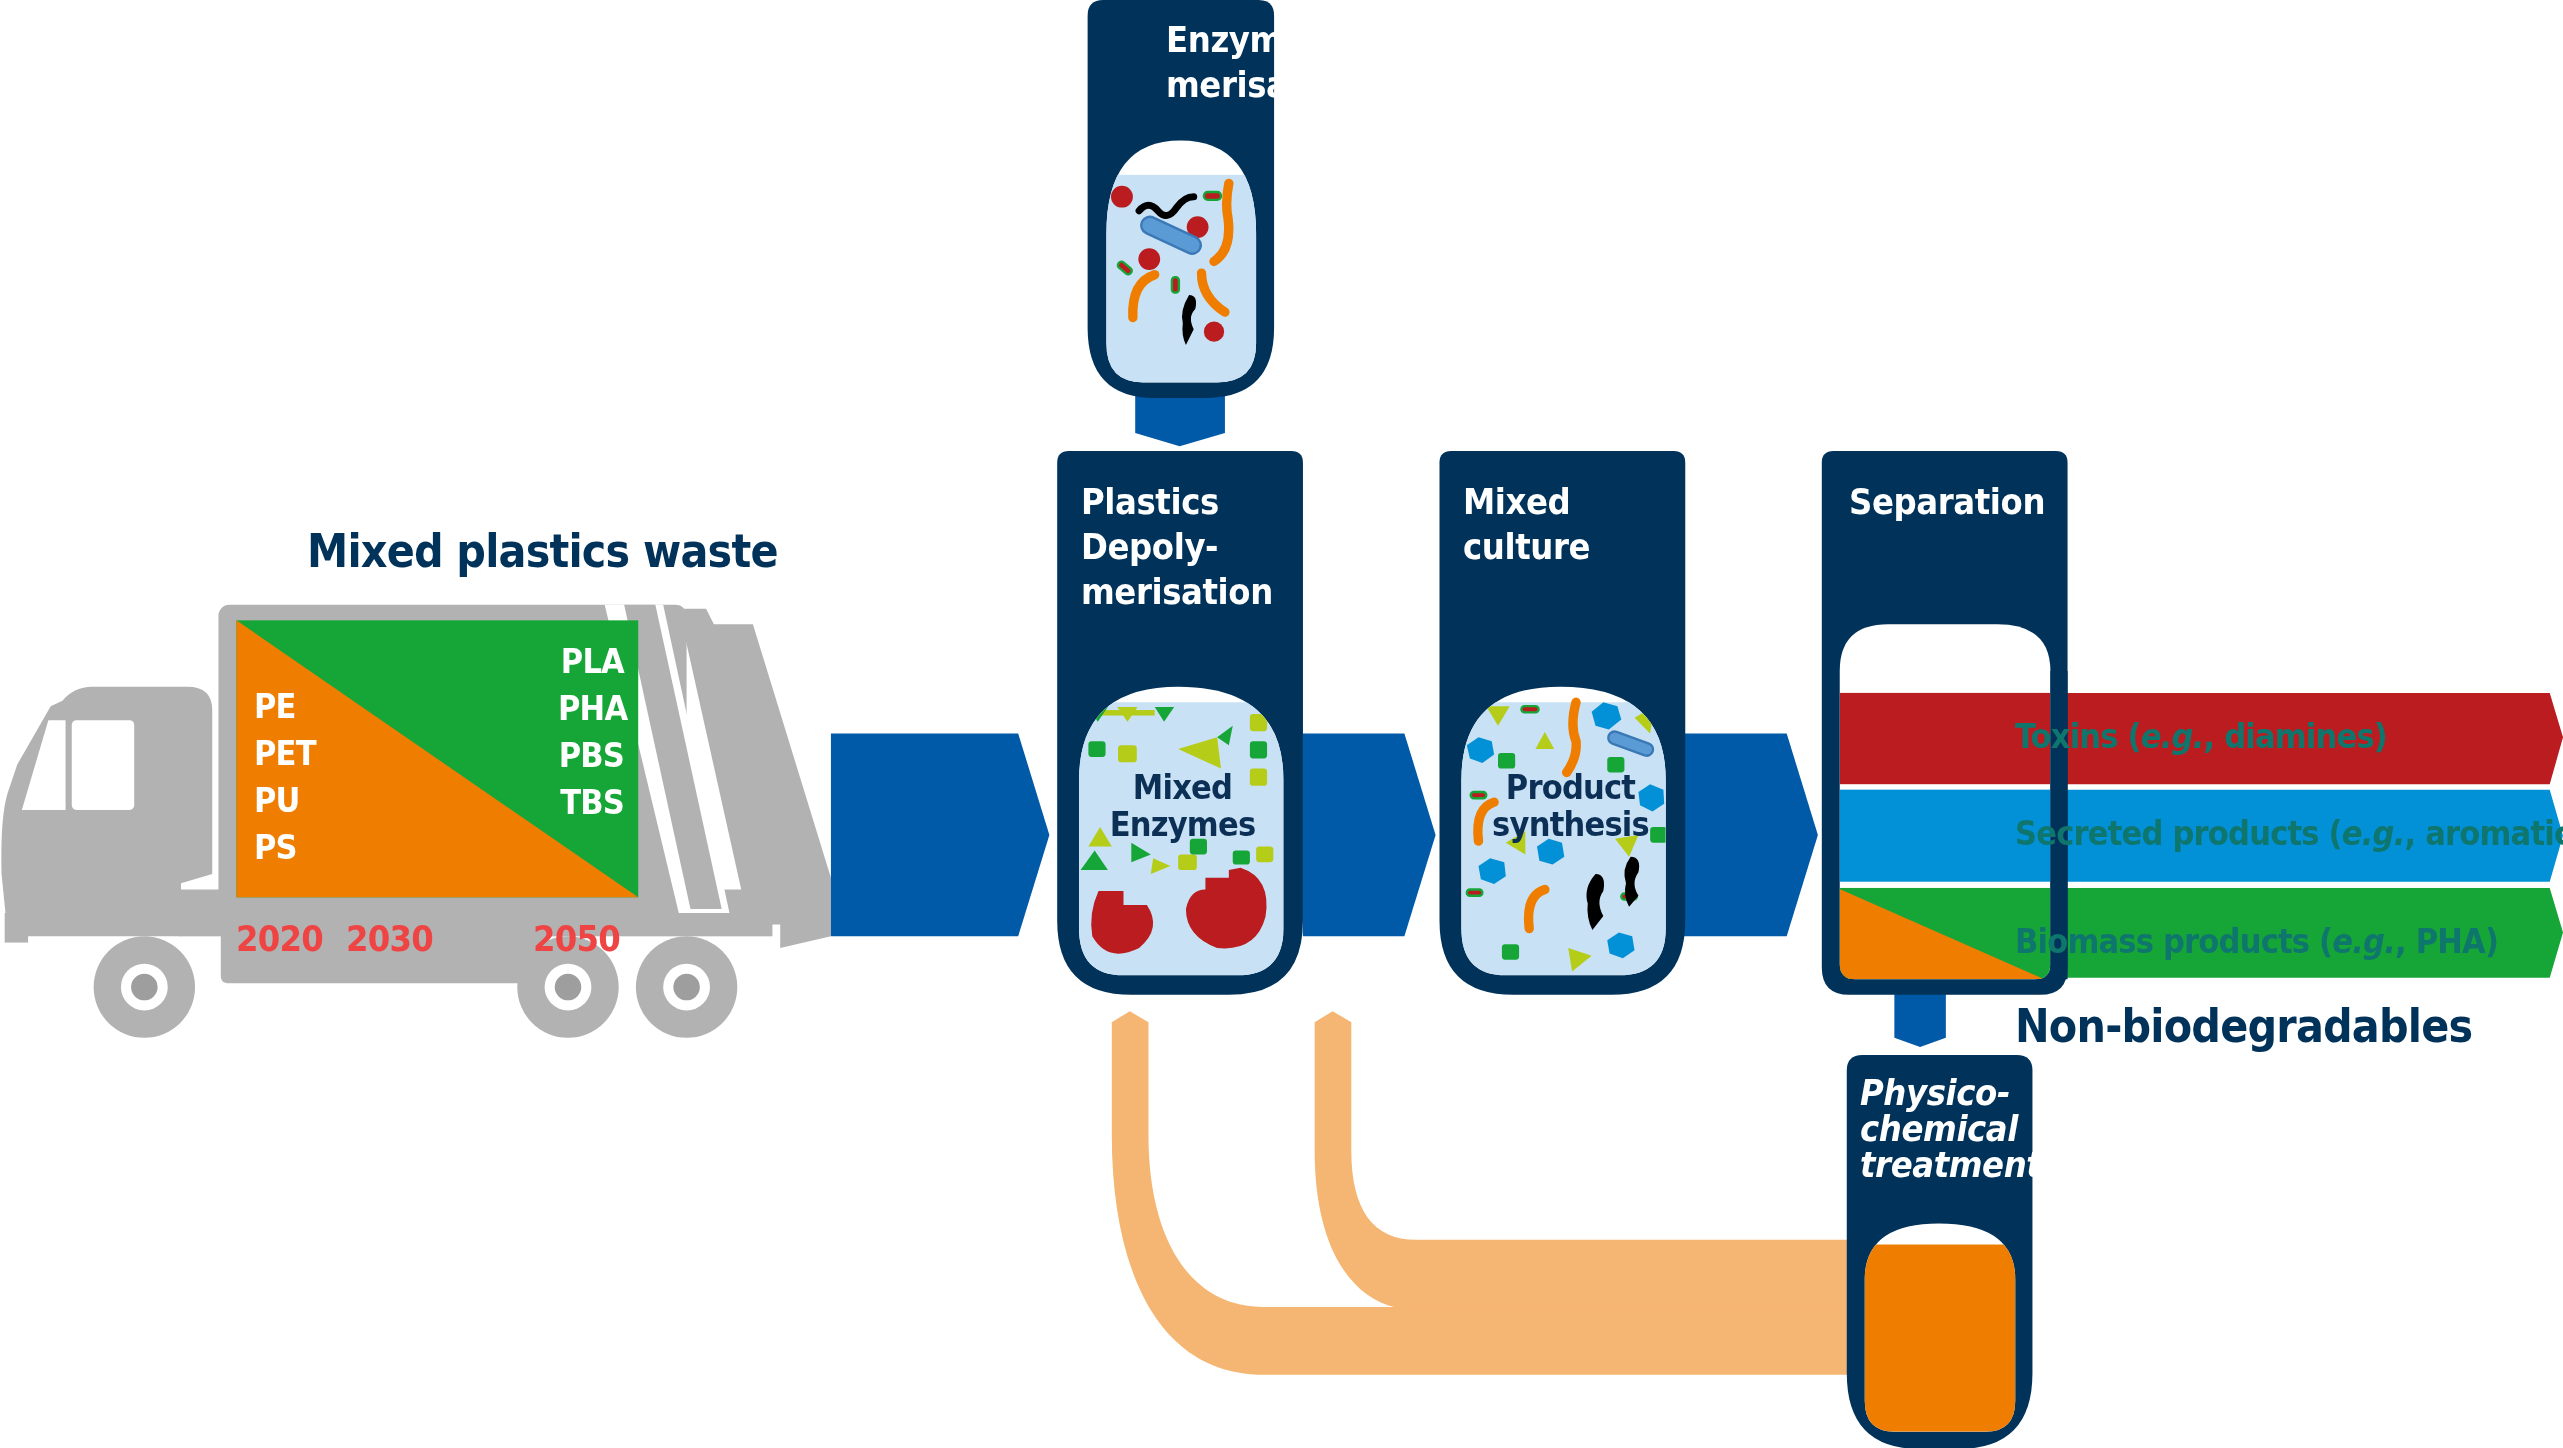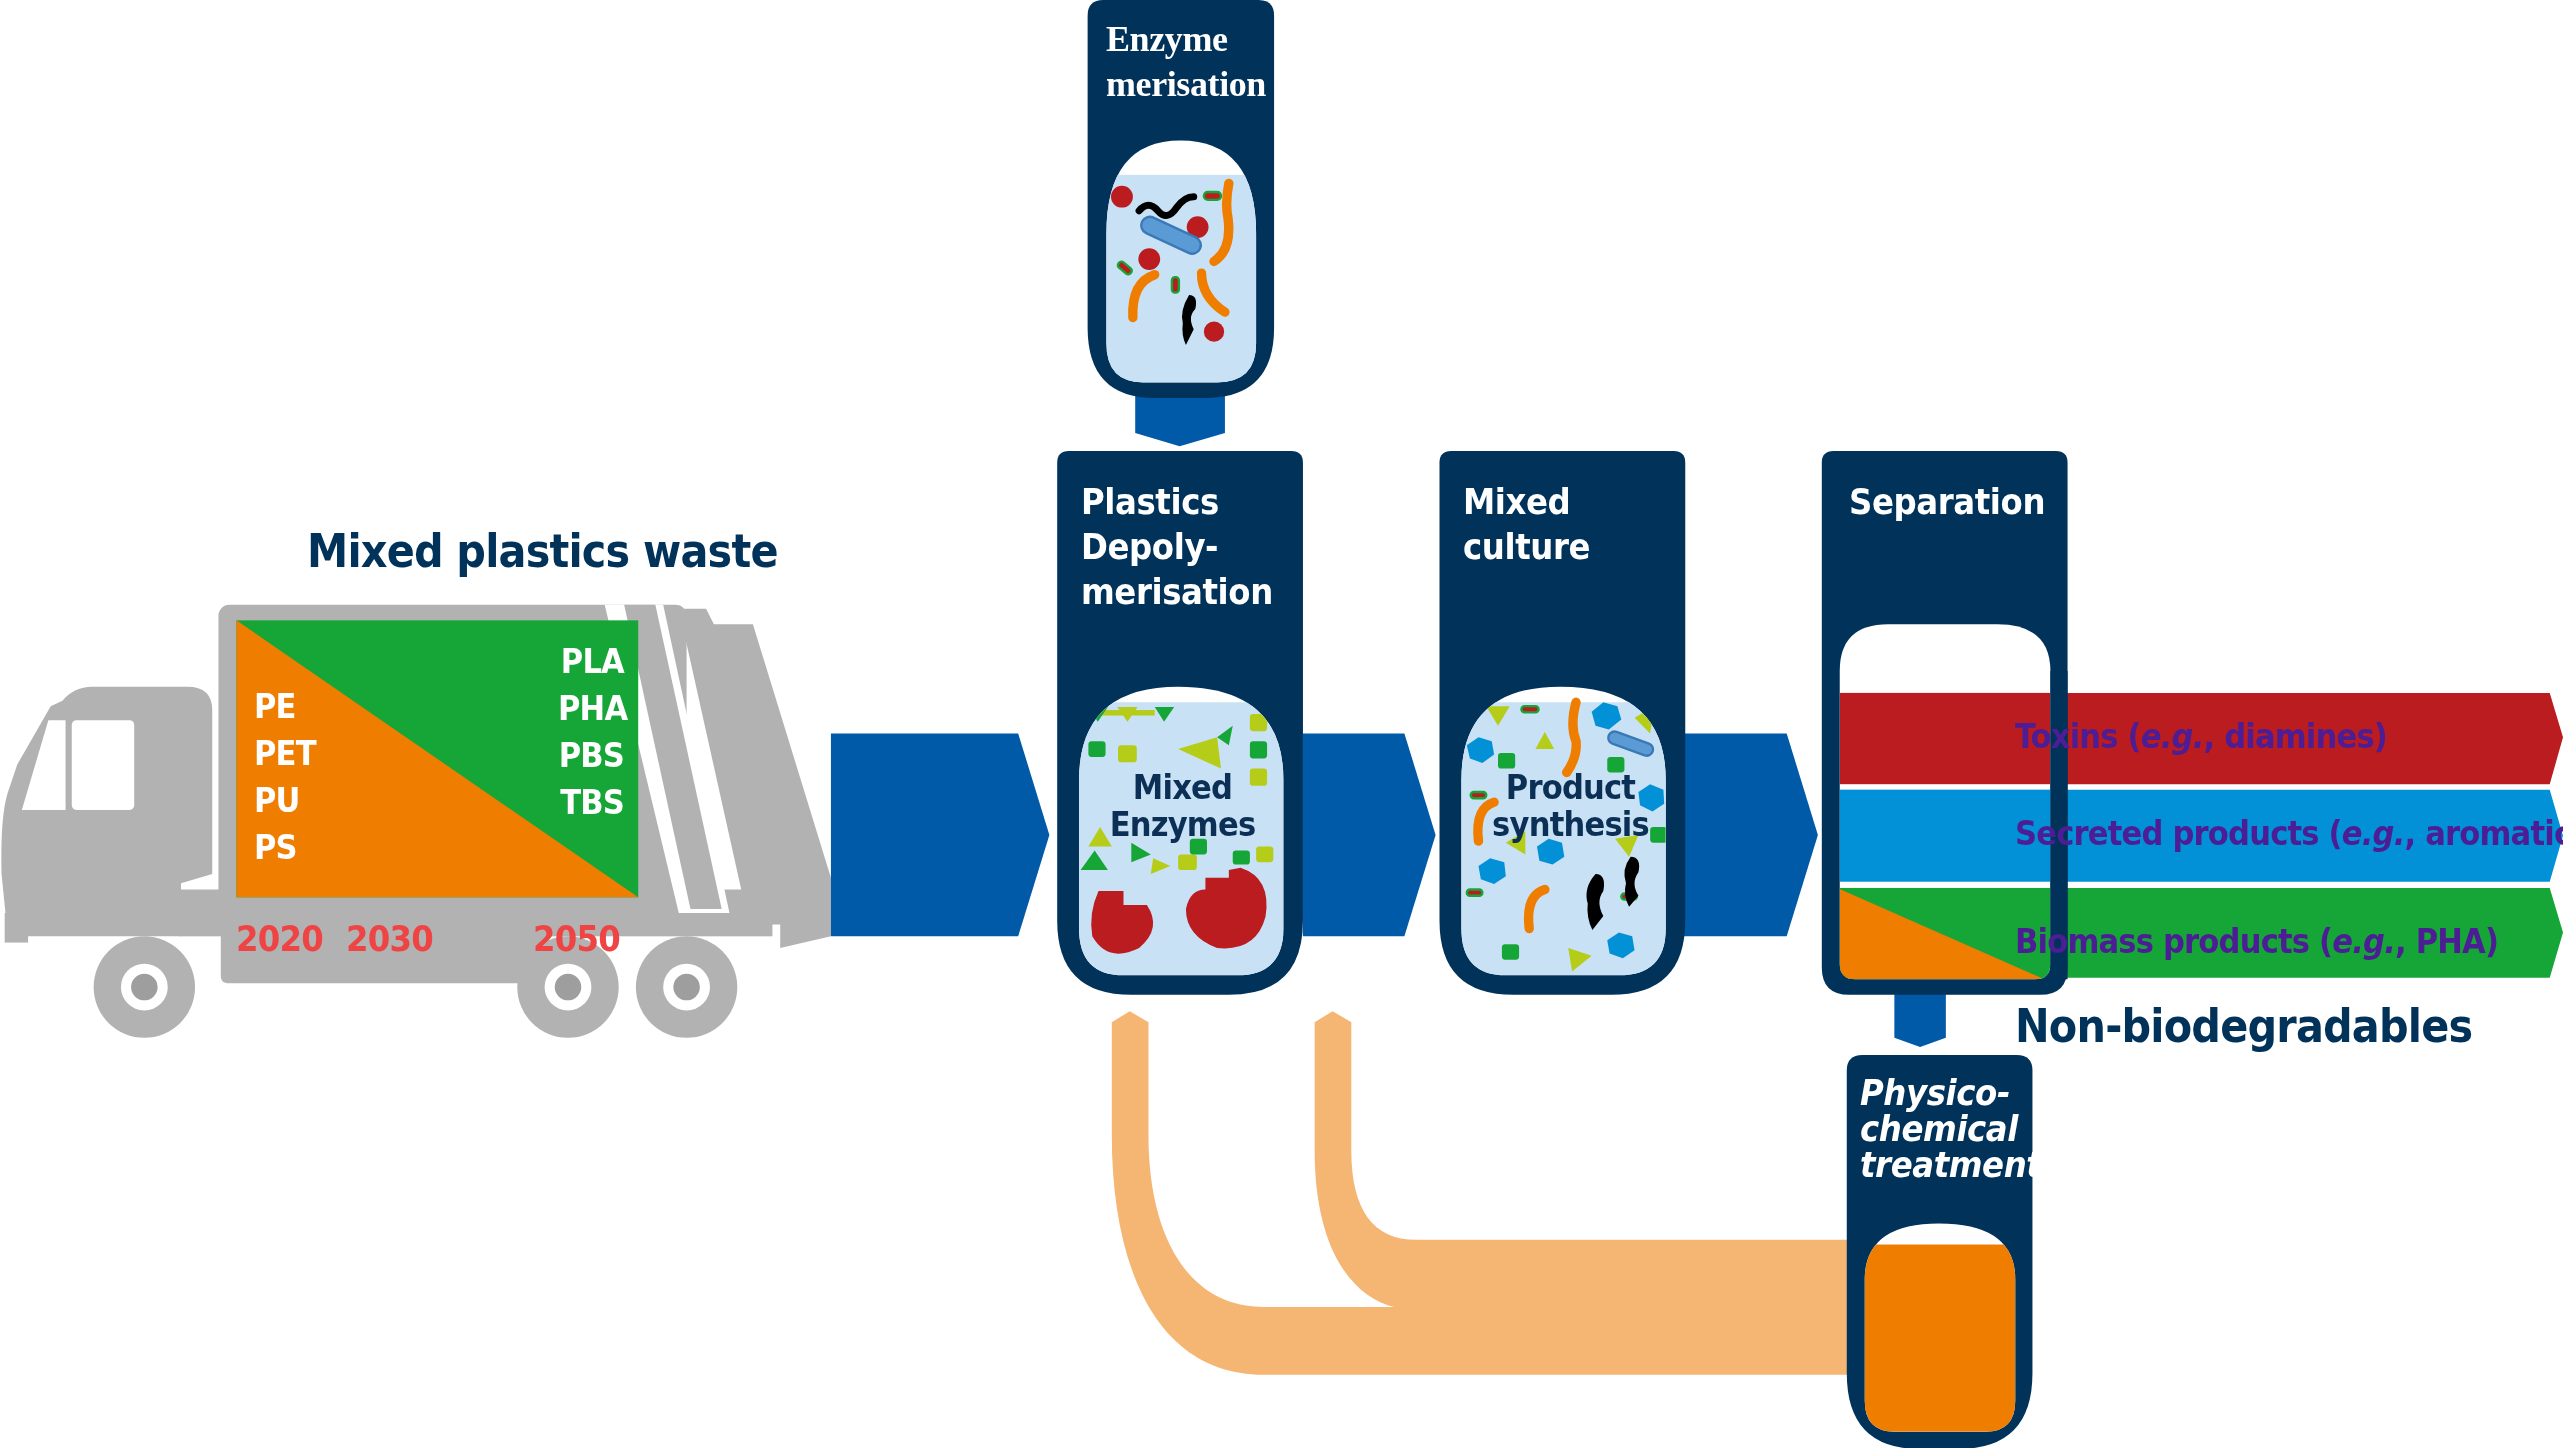--- a/index.html
+++ b/index.html
@@ -5,21 +5,21 @@
   html, body { margin:0; padding:0; background:#ffffff; }
   body { width:2563px; height:1449px; position:relative; overflow:hidden;
          font-family:"DejaVu Sans Condensed","DejaVu Sans","Liberation Sans",sans-serif; }
   .abs { position:absolute; }
   #scene { position:absolute; left:0; top:0; width:2563px; height:1449px; }
   .title-dark { color:#01325a; font-weight:bold; font-size:46px; letter-spacing:-0.8px; }
   .box-title { color:#ffffff; font-weight:bold; font-size:36px; line-height:45px; letter-spacing:-0.4px; }
   .vessel-label { color:#0b2f55; font-weight:bold; font-size:34px; line-height:37px; text-align:center; letter-spacing:-0.8px; }
   .plastic { color:#ffffff; font-weight:bold; font-size:34px; line-height:47px; letter-spacing:-0.8px; }
   .year { color:#ef4444; font-weight:bold; font-size:36px; letter-spacing:-0.8px; }
-  .out-label { color:#4c1d95; font-weight:bold; font-size:34px; white-space:nowrap; letter-spacing:-0.8px; }
+  .out-label { color:#0f766e; font-weight:bold; font-size:34px; white-space:nowrap; letter-spacing:-0.8px; }
   .out-label i { font-style:italic; }
 </style>
 </head>
 <body>
 
 <svg id="scene" viewBox="0 0 3285 1857" xmlns="http://www.w3.org/2000/svg">
   <defs>
     <clipPath id="clip-depoly">
         <path d="M1383,1000 Q1383,880 1510,880 Q1645,880 1645,1000 L1645,1190 Q1645,1250 1585,1250 L1440,1250 Q1383,1250 1383,1190 Z"></path>
       </clipPath>
@@ -208,21 +208,21 @@
 <div class="abs" style="left:558px;top:638px;width:66px;text-align:right;">
   <div class="plastic">PLA</div>
   <div class="plastic">PHA</div>
   <div class="plastic">PBS</div>
   <div class="plastic">TBS</div>
 </div>
 <div class="abs year" style="left:236px;top:918px;">2020</div>
 <div class="abs year" style="left:346px;top:918px;">2030</div>
 <div class="abs year" style="left:533px;top:918px;">2050</div>
 
-<div class="abs box-title" style="left:1106px;top:17px;font-family:Liberation Serif, serif;">
+<div class="abs box-title" style="left:1166px;top:17px;">
   <div>Enzyme</div>
   <div>merisation</div>
 </div>
 
 <div class="abs box-title" style="left:1081px;top:479px;">
   <div>Plastics</div>
   <div>Depoly-</div>
   <div>merisation</div>
 </div>
 <div class="abs vessel-label" style="left:1081px;top:769px;width:203px;">

